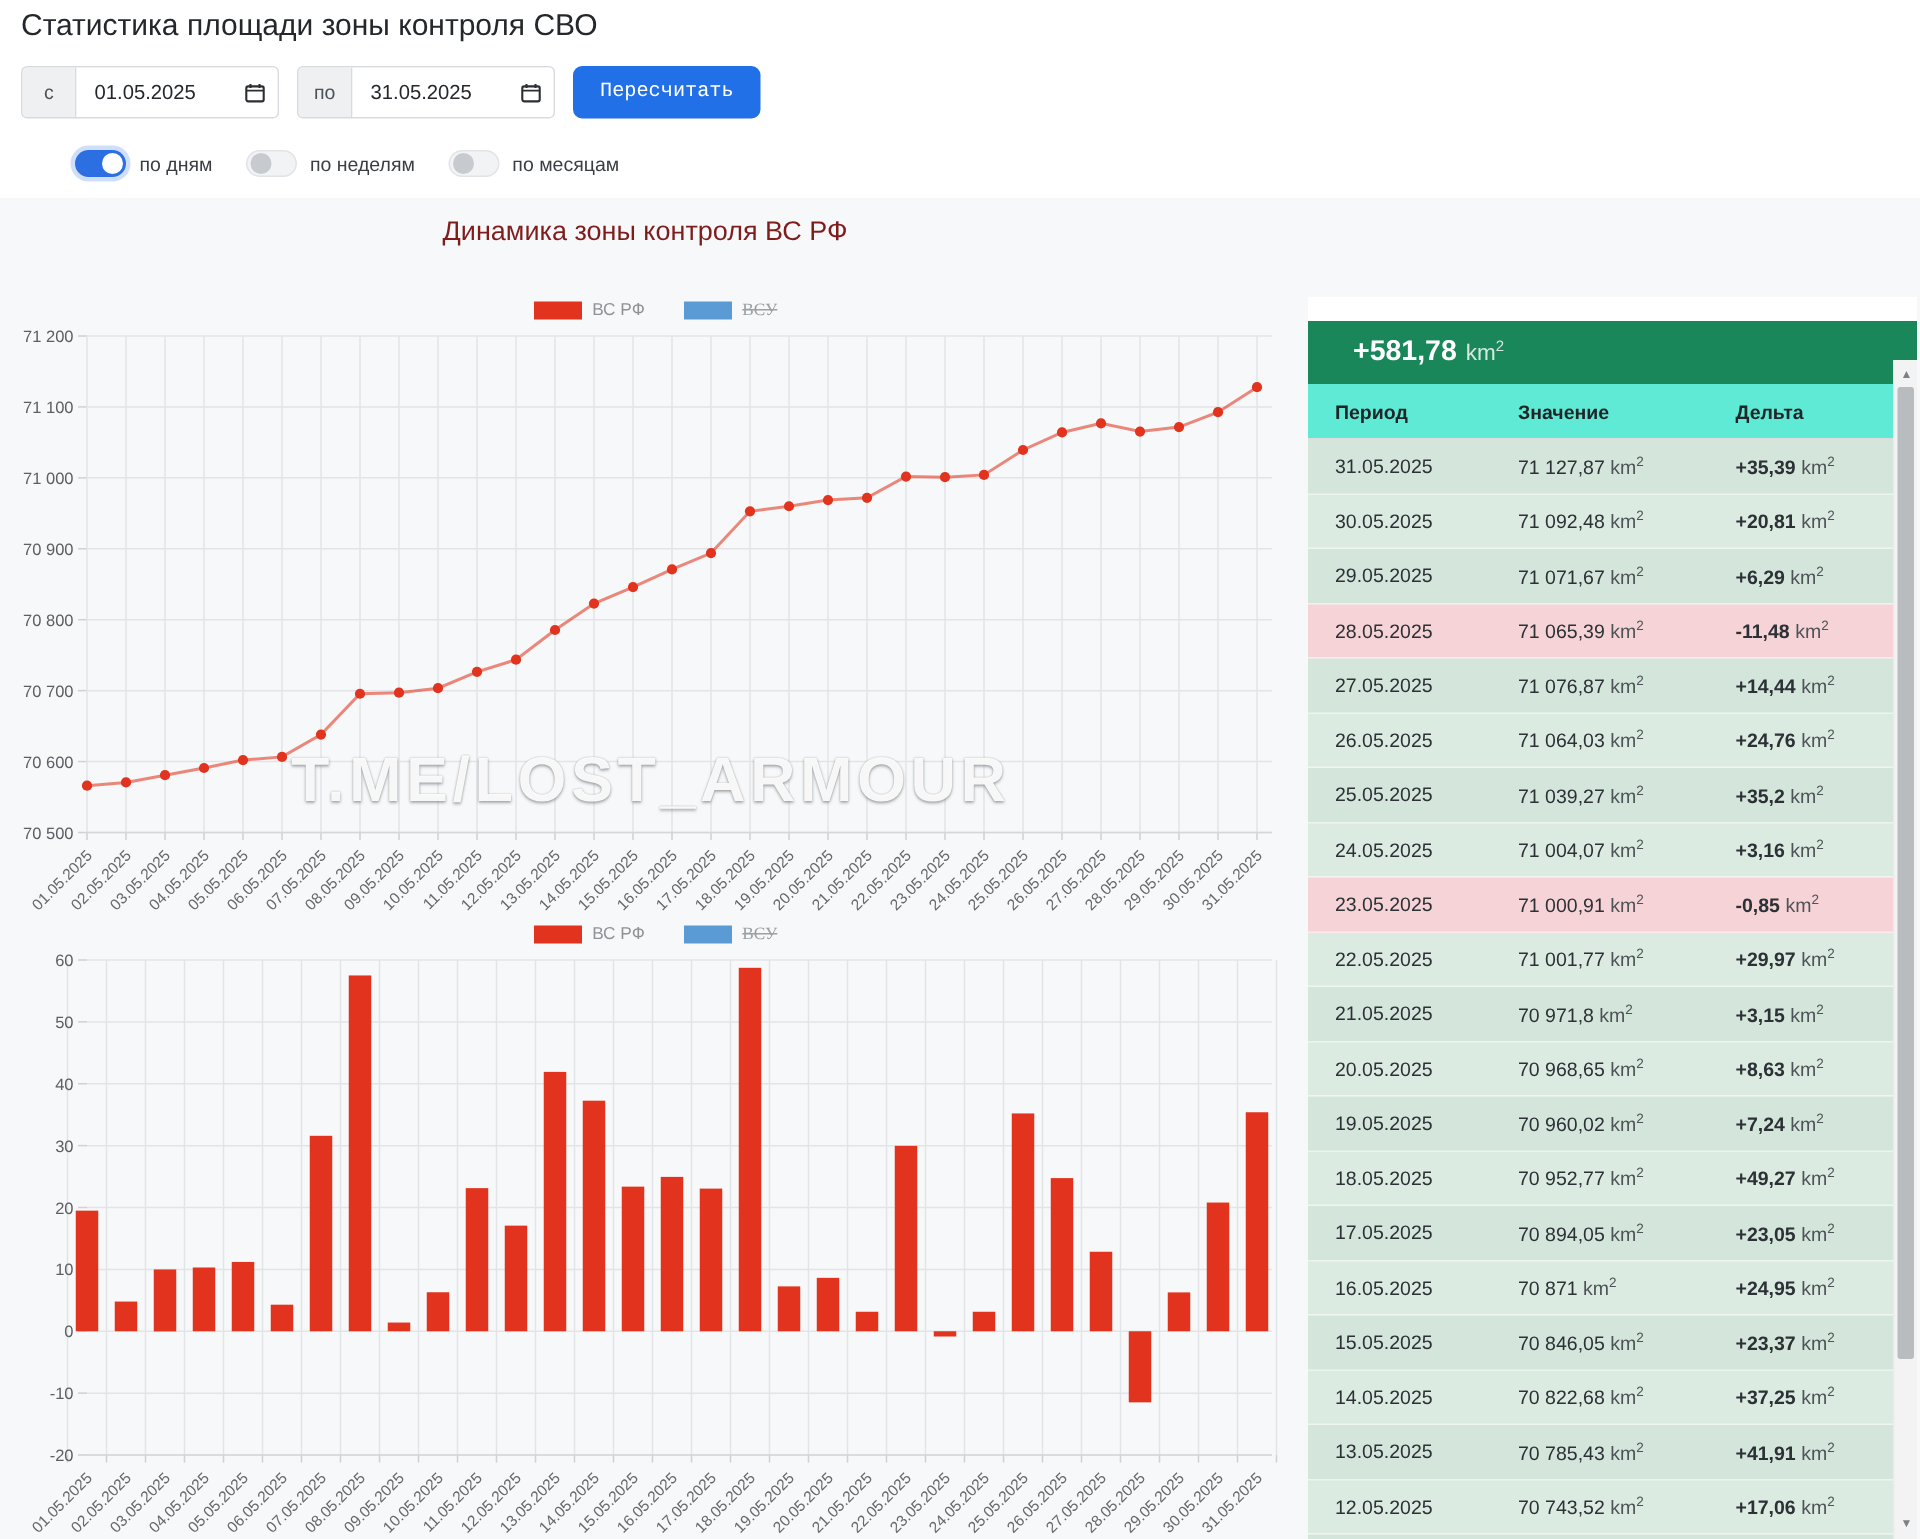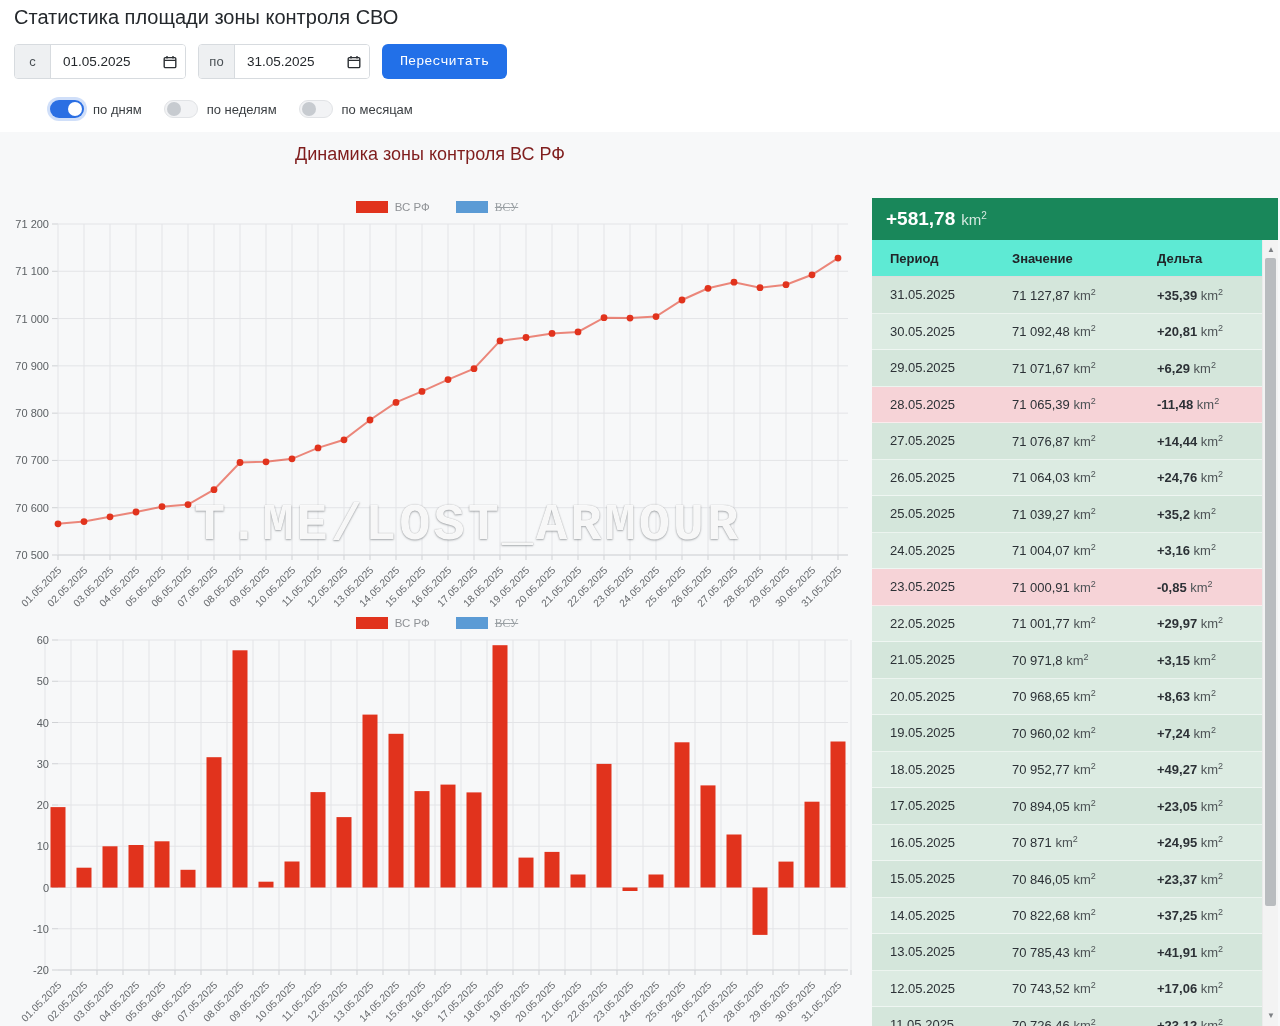--- a/index.html
+++ b/index.html
@@ -37,27 +37,27 @@
 
   .chart-block { position:absolute; left:14px; width:846px; }
   #lineBlock { top:64px; height:416px; }
   #barBlock { top:480px; height:414px; }
   .legend { height:22px; display:flex; justify-content:center; align-items:center; gap:26px; }
   .legend-item { display:flex; align-items:center; gap:7px; cursor:pointer; }
   .legend-swatch { width:32px; height:12px; display:inline-block; }
   .legend-label { font-size:11.5px; color:#8f9296; }
   .legend-label.struck { text-decoration:line-through; color:#9aa0a4;font-family:Liberation Serif, serif; }
   svg.chart { display:block; }
-  .watermark { position:absolute; left:180px; top:300px; width:666px; font-size:52px; font-weight:800;
+  .watermark { position:absolute; left:180px; top:300px; width:666px; font-size:42px; font-weight:800;
     letter-spacing:3px; color:rgba(255,255,255,.93); white-space:nowrap;
-    text-shadow:0 1px 2px rgba(110,115,120,.55), 0 0 1px rgba(120,120,120,.6); pointer-events:none;font-family:Liberation Mono, monospace; }
+    text-shadow:0 1px 2px rgba(110,115,120,.55), 0 0 1px rgba(120,120,120,.6); pointer-events:none; }
 
   
   .table-col { position:absolute; left:872px; top:66px; width:406px; height:828px; background:#fff; overflow:hidden; }
-  .banner { height:42px; background:#19875a; display:flex; align-items:center; padding:0 14px; }
+  .banner { height:42px; background:#19875a; display:flex; align-items:center; padding:0 30px;margin-top:16px; }
   .banner .bval { color:#fff; font-weight:700; font-size:19px; }
   .banner .bunit { color:rgba(255,255,255,.82); font-size:15px; margin-left:6px; }
   .banner sup { font-size:10px; }
   .thead { height:37px; display:flex; align-items:center; padding-left:18px; width:390px;
     border-bottom:1px solid #dcdcdc; background:#5eead4; font-size:13px; font-weight:700; color:#212529; }
   .thead .c1 { width:122px; } .thead .c2 { width:145px; } .thead .c3 { flex:1; }
   .rows { width:390px; }
   .trow { height:36.5px; display:flex; align-items:center; padding-left:18px; font-size:13px; color:#2c3136;
     border-bottom:1px solid rgba(255,255,255,.55); }
   .trow.s0 { background:#d4e6db; }

